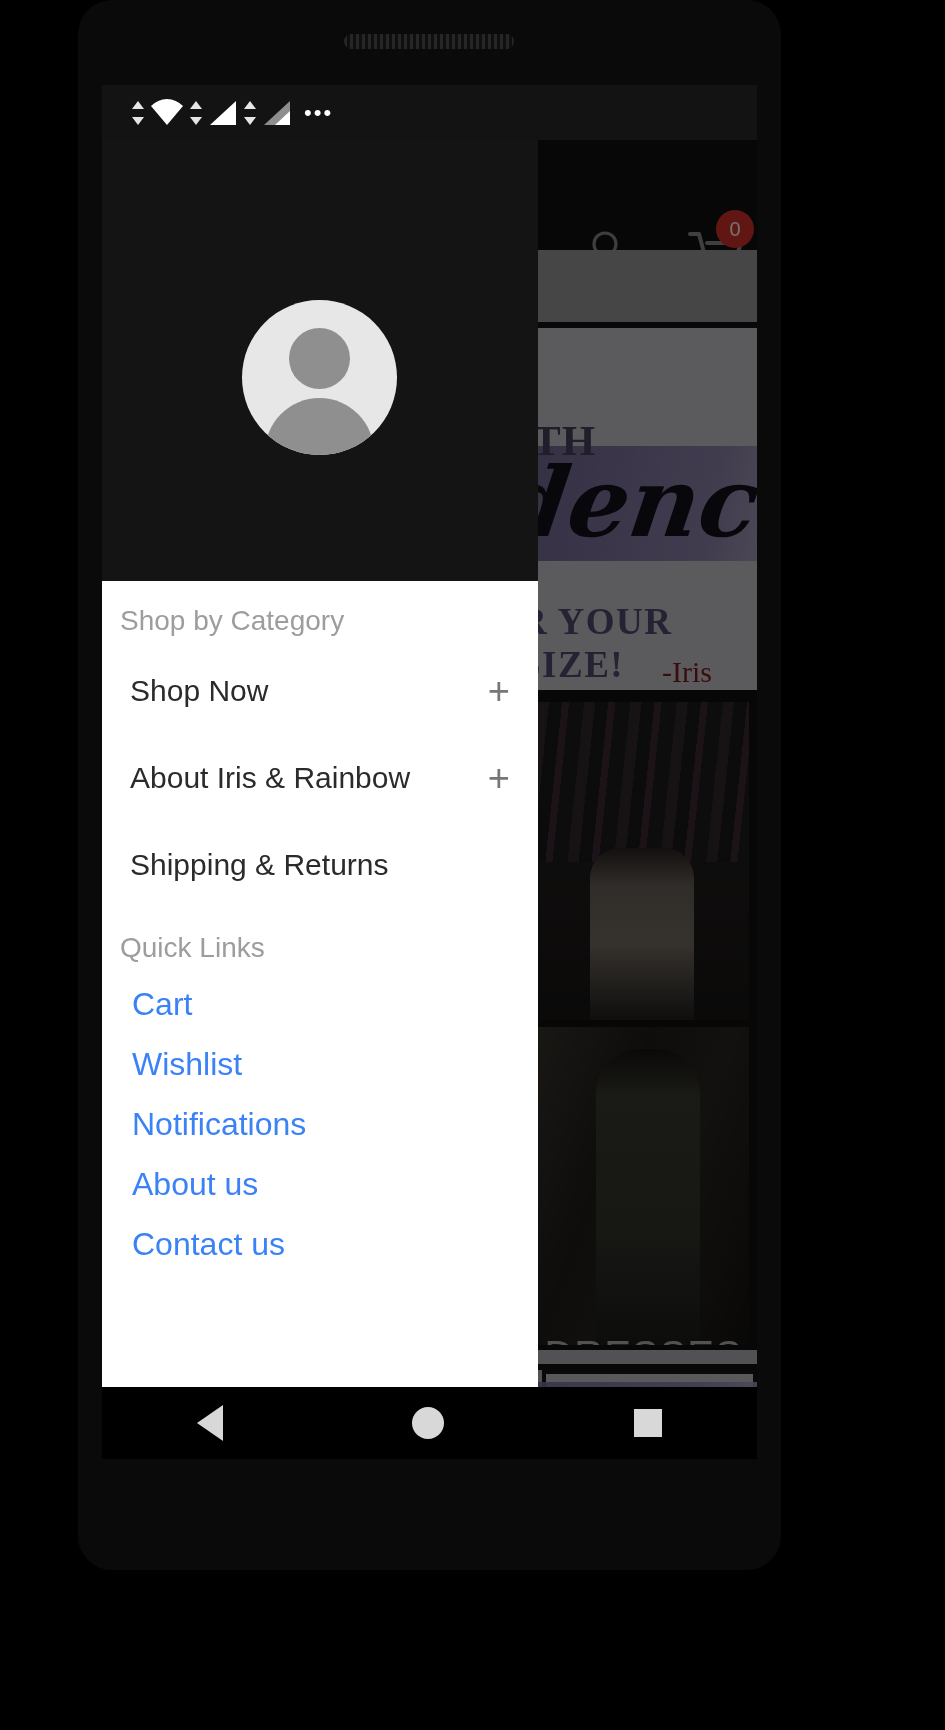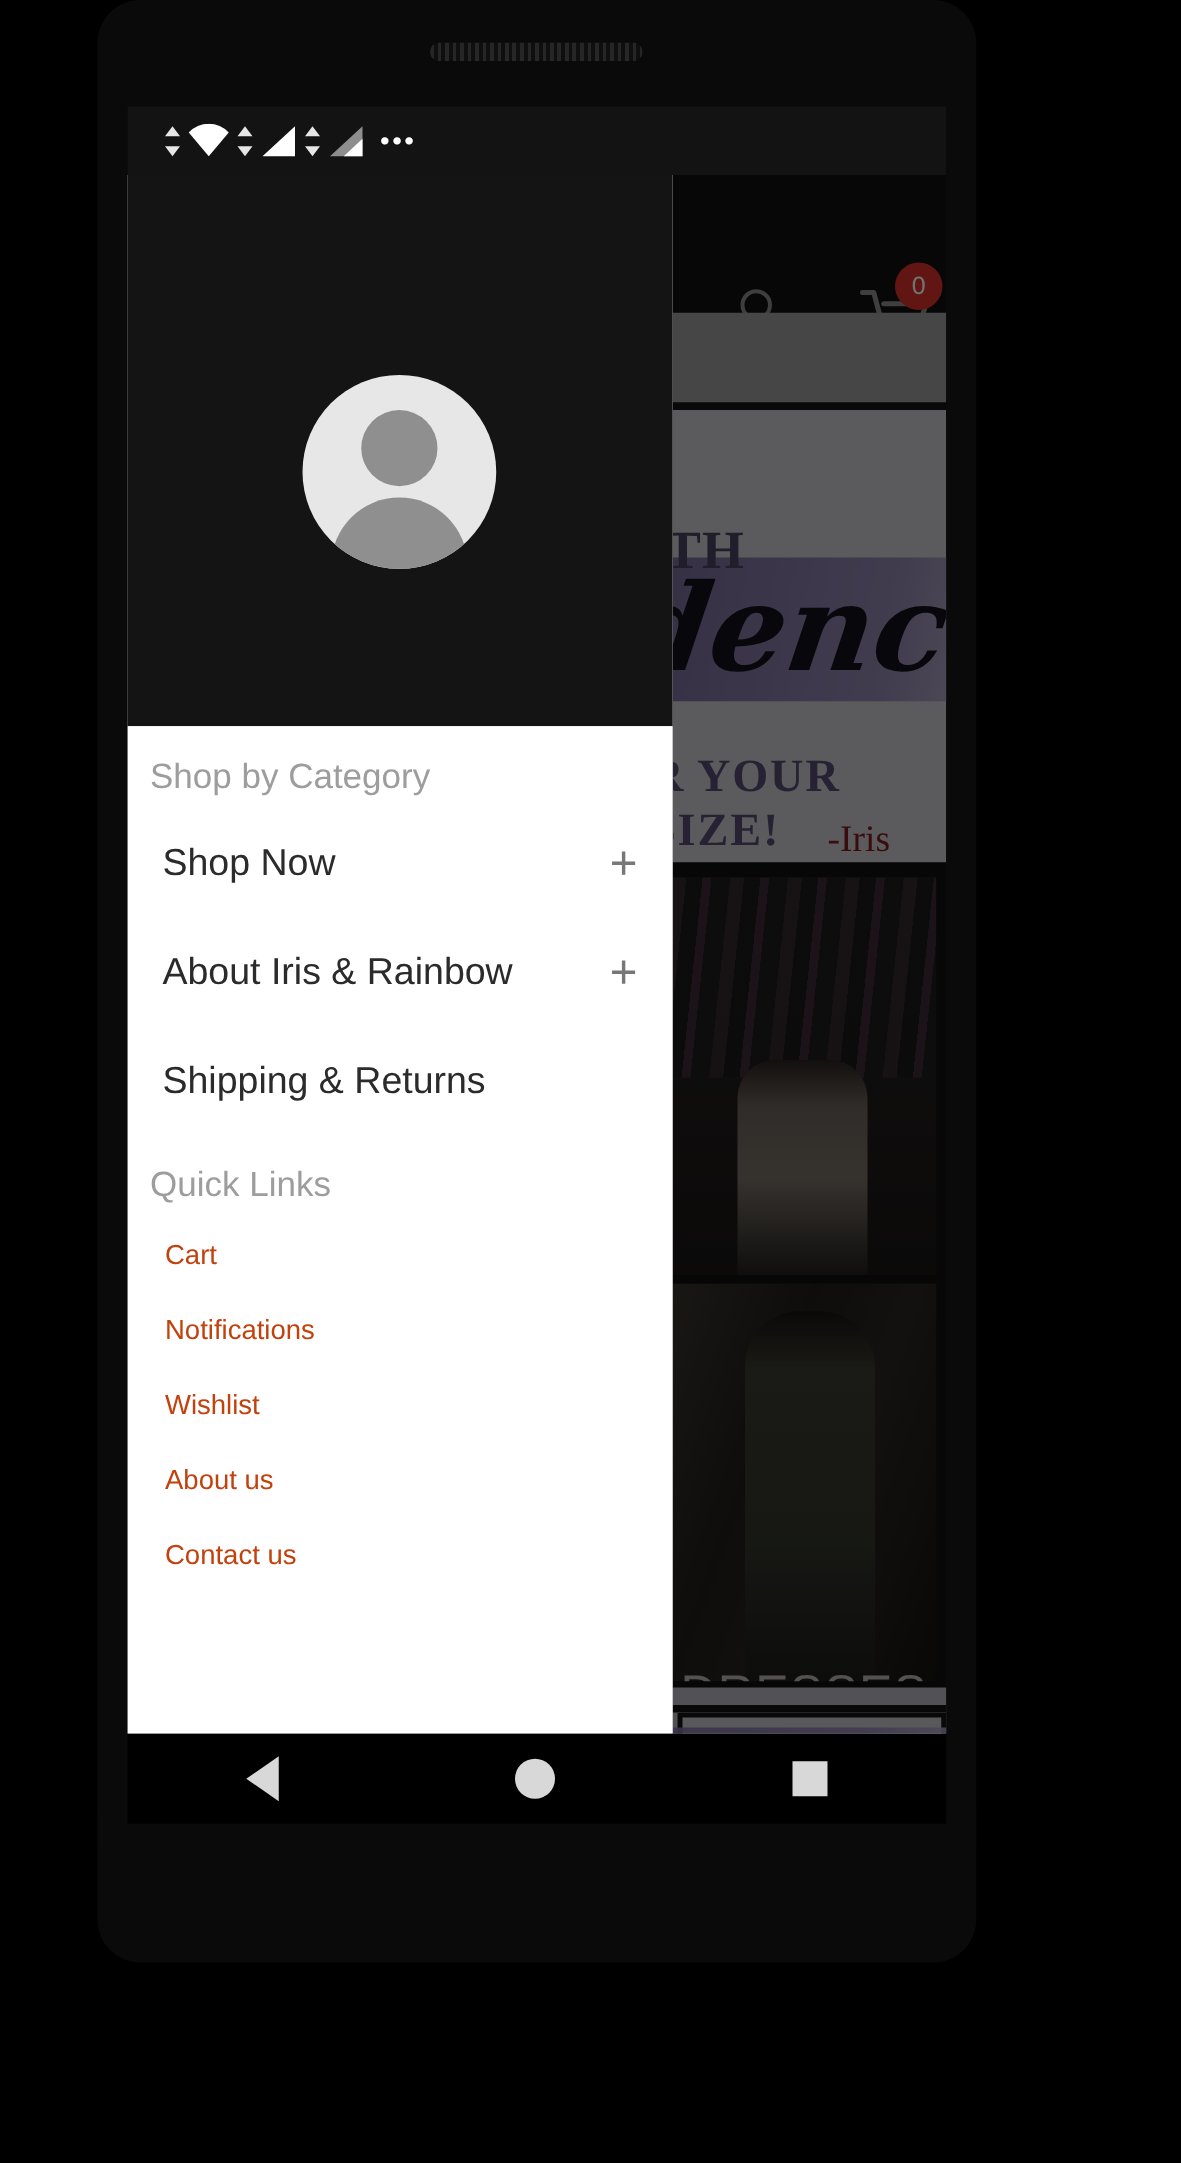--- a/index.html
+++ b/index.html
@@ -106,21 +106,21 @@
   .login-label { position:absolute; left:0; top:370px; width:436px; text-align:center;
                  color:#fff; font-size:35px; font-weight:400; }
 
   .section-title { color:#9d9d9d; font-size:28px; padding:24px 0 10px 18px; }
   .drawer-body { position:absolute; left:0; top:441px; width:436px; height:806px; background:#fff; }
   .menu-row { position:relative; height:87px; display:flex; align-items:center;
               padding:0 22px 0 28px;gap:28px; }
   .menu-row .label { font-size:30px; color:#2b2b2b; flex:1; }
   .menu-row .plus { font-size:38px; color:#777; line-height:1; padding-right:6px; }
   .quick-row { height:60px; display:flex; align-items:center; padding-left:30px; }
-  .quick-row .label { font-size:22px; color:#c2410c; }
+  .quick-row .label { font-size:32px; color:#3b82f6; }
 
   
   .navbar { position:absolute; left:102px; top:1387px; width:655px; height:72px;
             background:#000; display:flex; align-items:center; justify-content:space-around; }
   .nav-back { width:0; height:0; border-top:18px solid transparent;
               border-bottom:18px solid transparent; border-right:26px solid #d8d8d8; }
   .nav-home { width:32px; height:32px; border-radius:50%; background:#d8d8d8; }
   .nav-recent { width:28px; height:28px; background:#d8d8d8; }
 </style>
 </head>
@@ -239,24 +239,24 @@
         <div class="menu-row">
           <span class="label">Shipping &amp; Returns</span>
         </div>
 
         <div class="section-title">Quick Links</div>
 
         <div class="quick-row">
           <span class="label">Cart</span>
         </div>
         <div class="quick-row">
+          <span class="label">Wishlist</span>
+        </div>
+        <div class="quick-row">
           <span class="label">Notifications</span>
-        </div>
-        <div class="quick-row">
-          <span class="label">Wishlist</span>
         </div>
         <div class="quick-row">
           <span class="label">About us</span>
         </div>
         <div class="quick-row">
           <span class="label">Contact us</span>
         </div>
 
       </div>
     </div>

